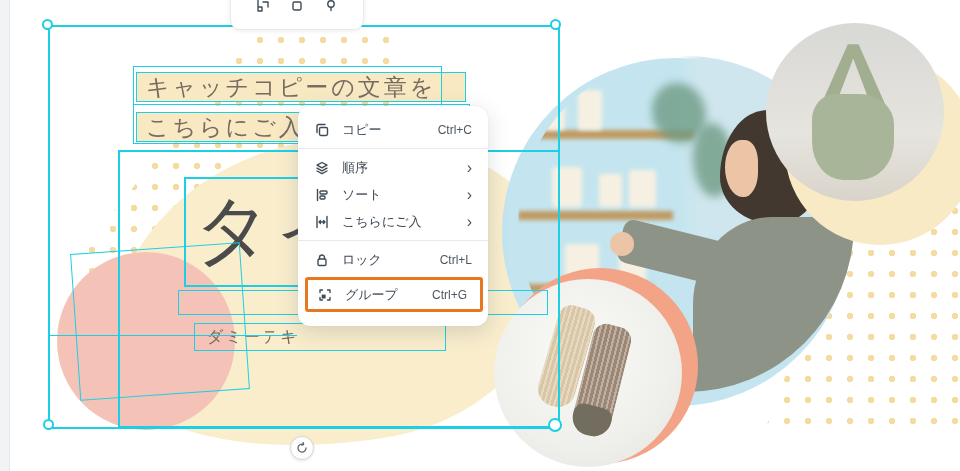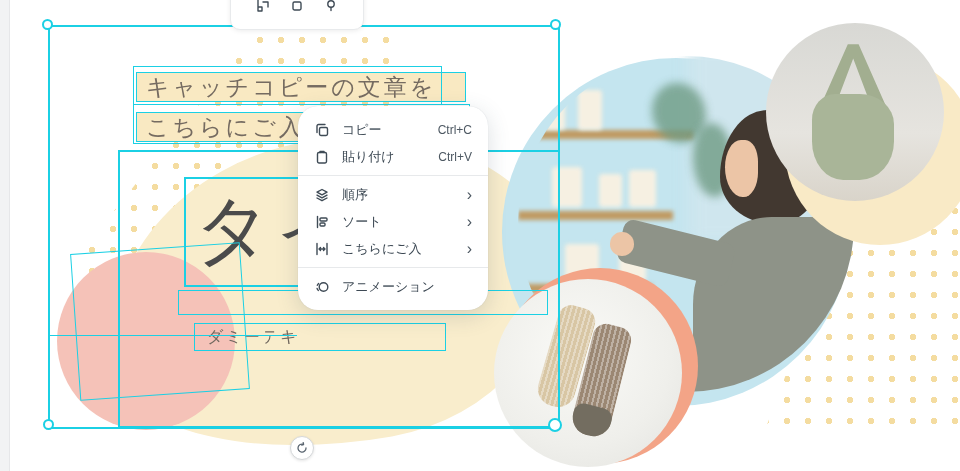--- a/index.html
+++ b/index.html
@@ -85,21 +85,21 @@
   
   .rotate-handle{left:290px;top:436px;width:22px;height:22px;border-radius:50%;background:#fff;
                  border:1px solid #d5d8da;box-shadow:0 1px 3px rgba(0,0,0,.1);
                  display:flex;align-items:center;justify-content:center;}
   .toolbar{left:230px;top:-14px;width:132px;height:42px;background:#fff;border:1px solid #e8eaec;
            border-radius:10px;box-shadow:0 1px 5px rgba(0,0,0,.08);
            display:flex;justify-content:center;gap:18px;}
   .toolbar svg{margin-top:12px;}
 
   
-  .menu{left:298px;top:106px;width:190px;background:#fff;border-radius:20px;
+  .menu{left:298px;top:106px;width:190px;background:#fff;border-radius:12px;
         box-shadow:0 6px 22px rgba(57,76,96,.18),0 0 1px rgba(57,76,96,.2);
         padding:10px 0;box-sizing:border-box;z-index:50;}
   .mi{display:flex;align-items:center;height:27px;padding:0 16px;cursor:pointer;}
   .mi .ic{width:16px;height:16px;margin-right:12px;flex:none;display:flex;align-items:center;}
   .mi .lbl{font-size:13px;color:#3d4954;white-space:nowrap;}
   .mi .sp{flex:1;}
   .mi .sc{font-size:12px;color:#4d5862;}
   .mi .chev{font-size:16px;color:#4d5862;line-height:1;}
   .msep{height:1px;background:#e7e9eb;margin:5px 0;}
   .group-highlight{border:3px solid #e8781f;border-radius:3px;margin:4px 5px 4px 7px;}
@@ -202,31 +202,20 @@
         <svg class="mic" width="16" height="16" viewBox="0 0 16 16">
           <rect x="5.5" y="5.5" width="8" height="8" rx="1.4"></rect>
           <path d="M3,10.5 V4 a1.5,1.5 0 0 1 1.5,-1.5 H11"></path>
         </svg>
         </span>
       <span class="lbl">コピー</span>
       <span class="sp"></span>
       <span class="sc">Ctrl+C</span>
     </div>
 
-    <div class="mi">
-      <span class="ic">
-        <svg class="mic" width="16" height="16" viewBox="0 0 16 16">
-          <rect x="3.5" y="3.5" width="9" height="10.5" rx="1.4"></rect>
-          <path d="M6,3.5 V2.5 h4 v1"></path>
-        </svg>
-        </span>
-      <span class="lbl">貼り付け</span>
-      <span class="sp"></span>
-      <span class="sc">Ctrl+V</span>
-    </div>
 
 
 
     <div class="msep"></div>
 
     <div class="mi">
       <span class="ic">
         <svg class="mic" width="16" height="16" viewBox="0 0 16 16">
           <path d="M8,2.5 L13,5.2 8,7.9 3,5.2 Z"></path>
           <path d="M3,8.2 L8,10.9 13,8.2"></path>
@@ -258,29 +247,41 @@
           <path d="M5.5,8 h5 M6.5,6.5 L5,8 6.5,9.5 M9.5,6.5 L11,8 9.5,9.5"></path>
         </svg>
         </span>
       <span class="lbl">こちらにご入</span>
       <span class="sp"></span>
       <span class="chev">›</span>
     </div>
 
     <div class="msep"></div>
 
-
-
-    <div class="mi">
-      <span class="ic">
-        <svg class="mic" width="16" height="16" viewBox="0 0 16 16">
-          <circle cx="9.5" cy="8" r="4.3"></circle>
-          <path d="M4.6,4.4 A6.5,6.5 0 0 0 3.3,6.3"></path>
-          <path d="M3.1,9.4 A6.5,6.5 0 0 0 4.3,11.4"></path>
-        </svg>
-        </span>
-      <span class="lbl">アニメーション</span>
-      <span class="sp"></span>
-      <span class="sc"></span>
-    </div>
+    <div class="mi">
+      <span class="ic">
+        <svg class="mic" width="16" height="16" viewBox="0 0 16 16">
+          <rect x="4" y="7" width="8" height="6.5" rx="1.3"></rect>
+          <path d="M5.5,7 V5.5 a2.5,2.5 0 0 1 5,0 V7"></path>
+        </svg>
+        </span>
+      <span class="lbl">ロック</span>
+      <span class="sp"></span>
+      <span class="sc">Ctrl+L</span>
+    </div>
+
+    <div class="group-highlight">
+      <div class="mi">
+        <span class="ic">
+          <svg class="mic" width="16" height="16" viewBox="0 0 16 16">
+            <path d="M3,5.5 V3 h2.5 M10.5,3 H13 v2.5 M13,10.5 V13 h-2.5 M5.5,13 H3 v-2.5"></path>
+            <rect x="4.7" y="7.6" width="3.9" height="3.9" fill="#3f4b56" stroke="none"></rect>
+          </svg>
+          </span>
+        <span class="lbl">グループ</span>
+        <span class="sp"></span>
+        <span class="sc">Ctrl+G</span>
+      </div>
+    </div>
+
 
   </div>
 </div>
 
 </body></html>

